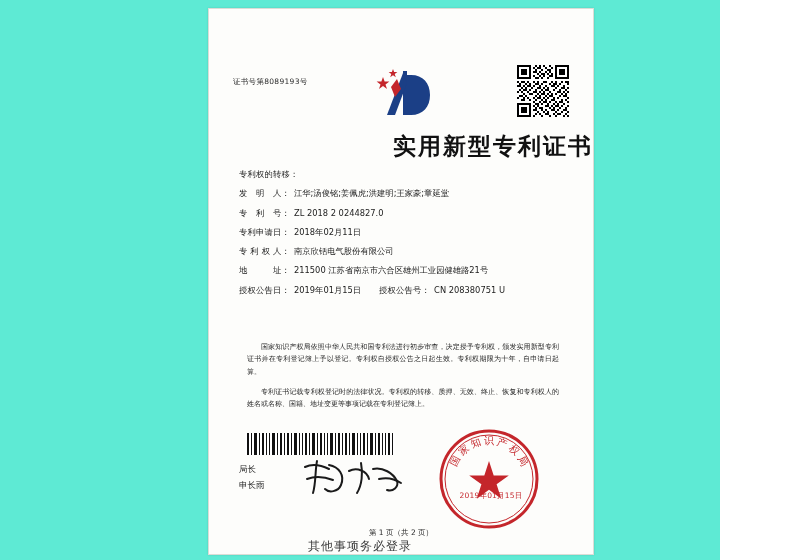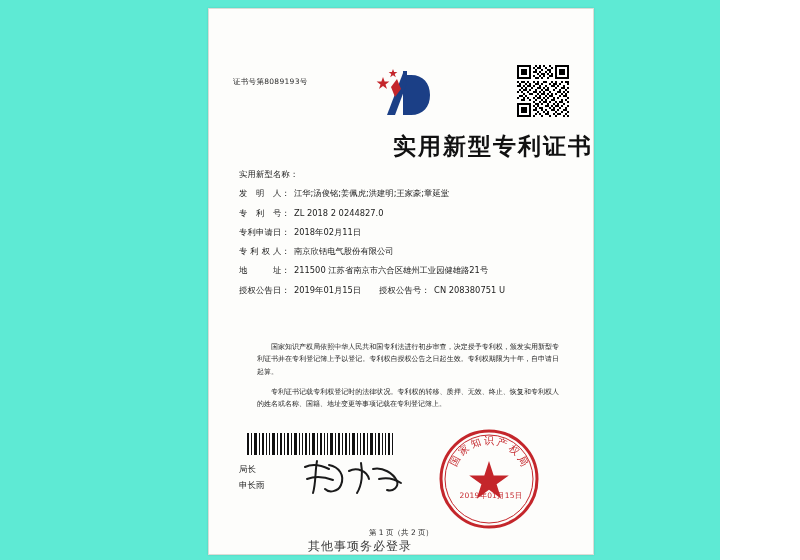--- a/index.html
+++ b/index.html
@@ -112,21 +112,21 @@
     position: absolute;
     left: 38px;
     top: 332px;
     width: 312px;
     font-size: 7px;
     line-height: 1.75;
     color: #262626;
     text-align: justify;
   }
   .paragraphs p {
-    margin: 0 0 8px 10px;
+    margin: 0 0 8px 0;
     text-indent: 14px;
   }
 
   .barcode {
     position: absolute;
     left: 36px;
     top: 424px;
     width: 150px;
     height: 22px;
   }
@@ -390,21 +390,21 @@
             <rect x="23" y="25" width="1" height="1"></rect>
             <rect x="25" y="25" width="1" height="1"></rect>
         </g>
       </svg>
     </div>
 
     <div class="title">实用新型专利证书</div>
 
     <div class="fields">
       <div class="field-row">
-        <span class="field-label">实用新型名称：</span>
+        <span class="field-label">专利权的转移：</span>
       </div>
       <div class="field-row">
         <span class="field-label">发　明　人：</span>
         <span class="field-value">江华;汤俊铭;姜佩虎;洪建明;王家豪;章延堂</span>
       </div>
       <div class="field-row">
         <span class="field-label">专　利　号：</span>
         <span class="field-value">ZL 2018 2 0244827.0</span>
       </div>
       <div class="field-row">

